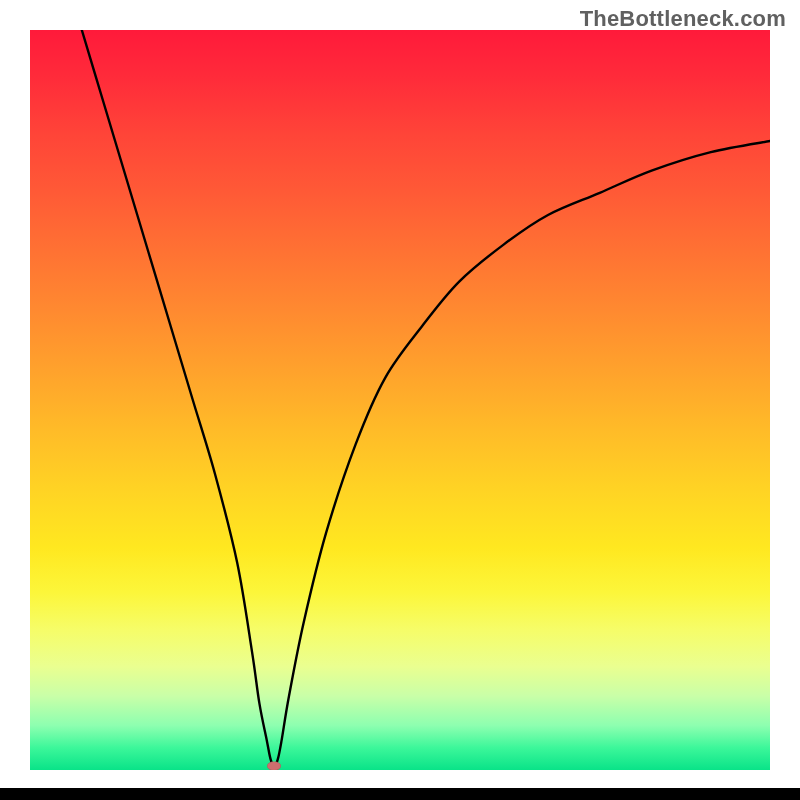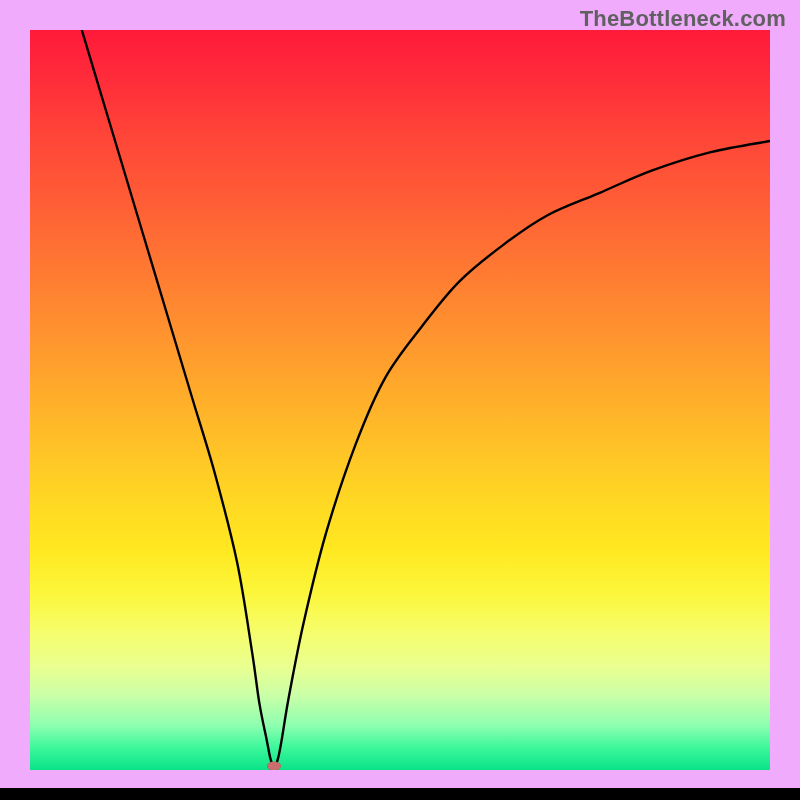--- a/index.html
+++ b/index.html
@@ -1,21 +1,21 @@
 <!DOCTYPE html>
 <html><head>
 <meta charset="utf-8">
 <style>
   * { margin: 0; padding: 0; box-sizing: border-box; }
   html, body { width: 800px; height: 800px; overflow: hidden; background: #000; }
   .frame {
     position: relative;
     width: 800px;
     height: 788px;
-    background: #f0abfc;
+    background: #ffffff;
   }
   .watermark {
     position: absolute;
     top: 6px;
     right: 14px;
     font-family: Arial, Helvetica, sans-serif;
     font-size: 22px;
     font-weight: 600;
     color: #606060;
     letter-spacing: 0.2px;

